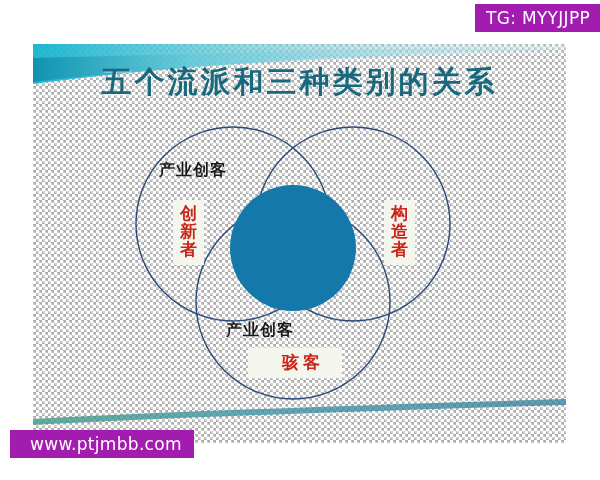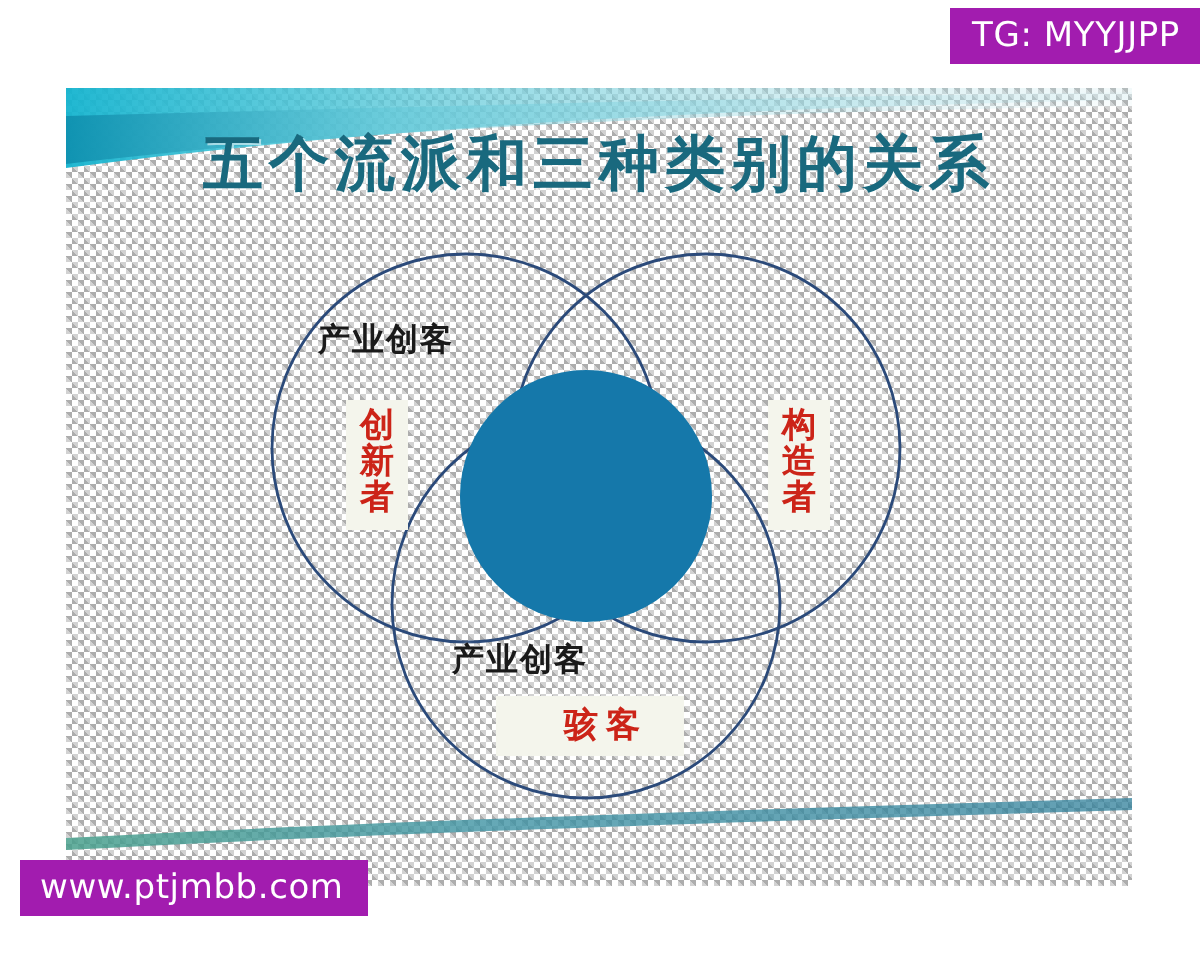--- a/index.html
+++ b/index.html
@@ -100,21 +100,21 @@
   
   .watermark{
     position:absolute;
     background:#a21caf;
     color:#ffffff;
     font-size:17px;
     letter-spacing:.3px;
     display:flex;align-items:center;
   }
   #wm-top{right:0;top:4px;height:28px;padding:0 10px 0 11px;}
-  #wm-bottom{left:10px;bottom:22px;height:28px;padding:0 12px 0 10px;}
+  #wm-bottom{left:10px;bottom:22px;height:28px;padding:0 12px 0 20px;}
 </style>
 </head>
 <body>
 
 <div id="slide">
 
   <div id="slide-texture-overlay"></div>
 
   <svg class="swoosh-top" width="533" height="46" viewBox="0 0 533 46" preserveAspectRatio="none">
     <defs>

